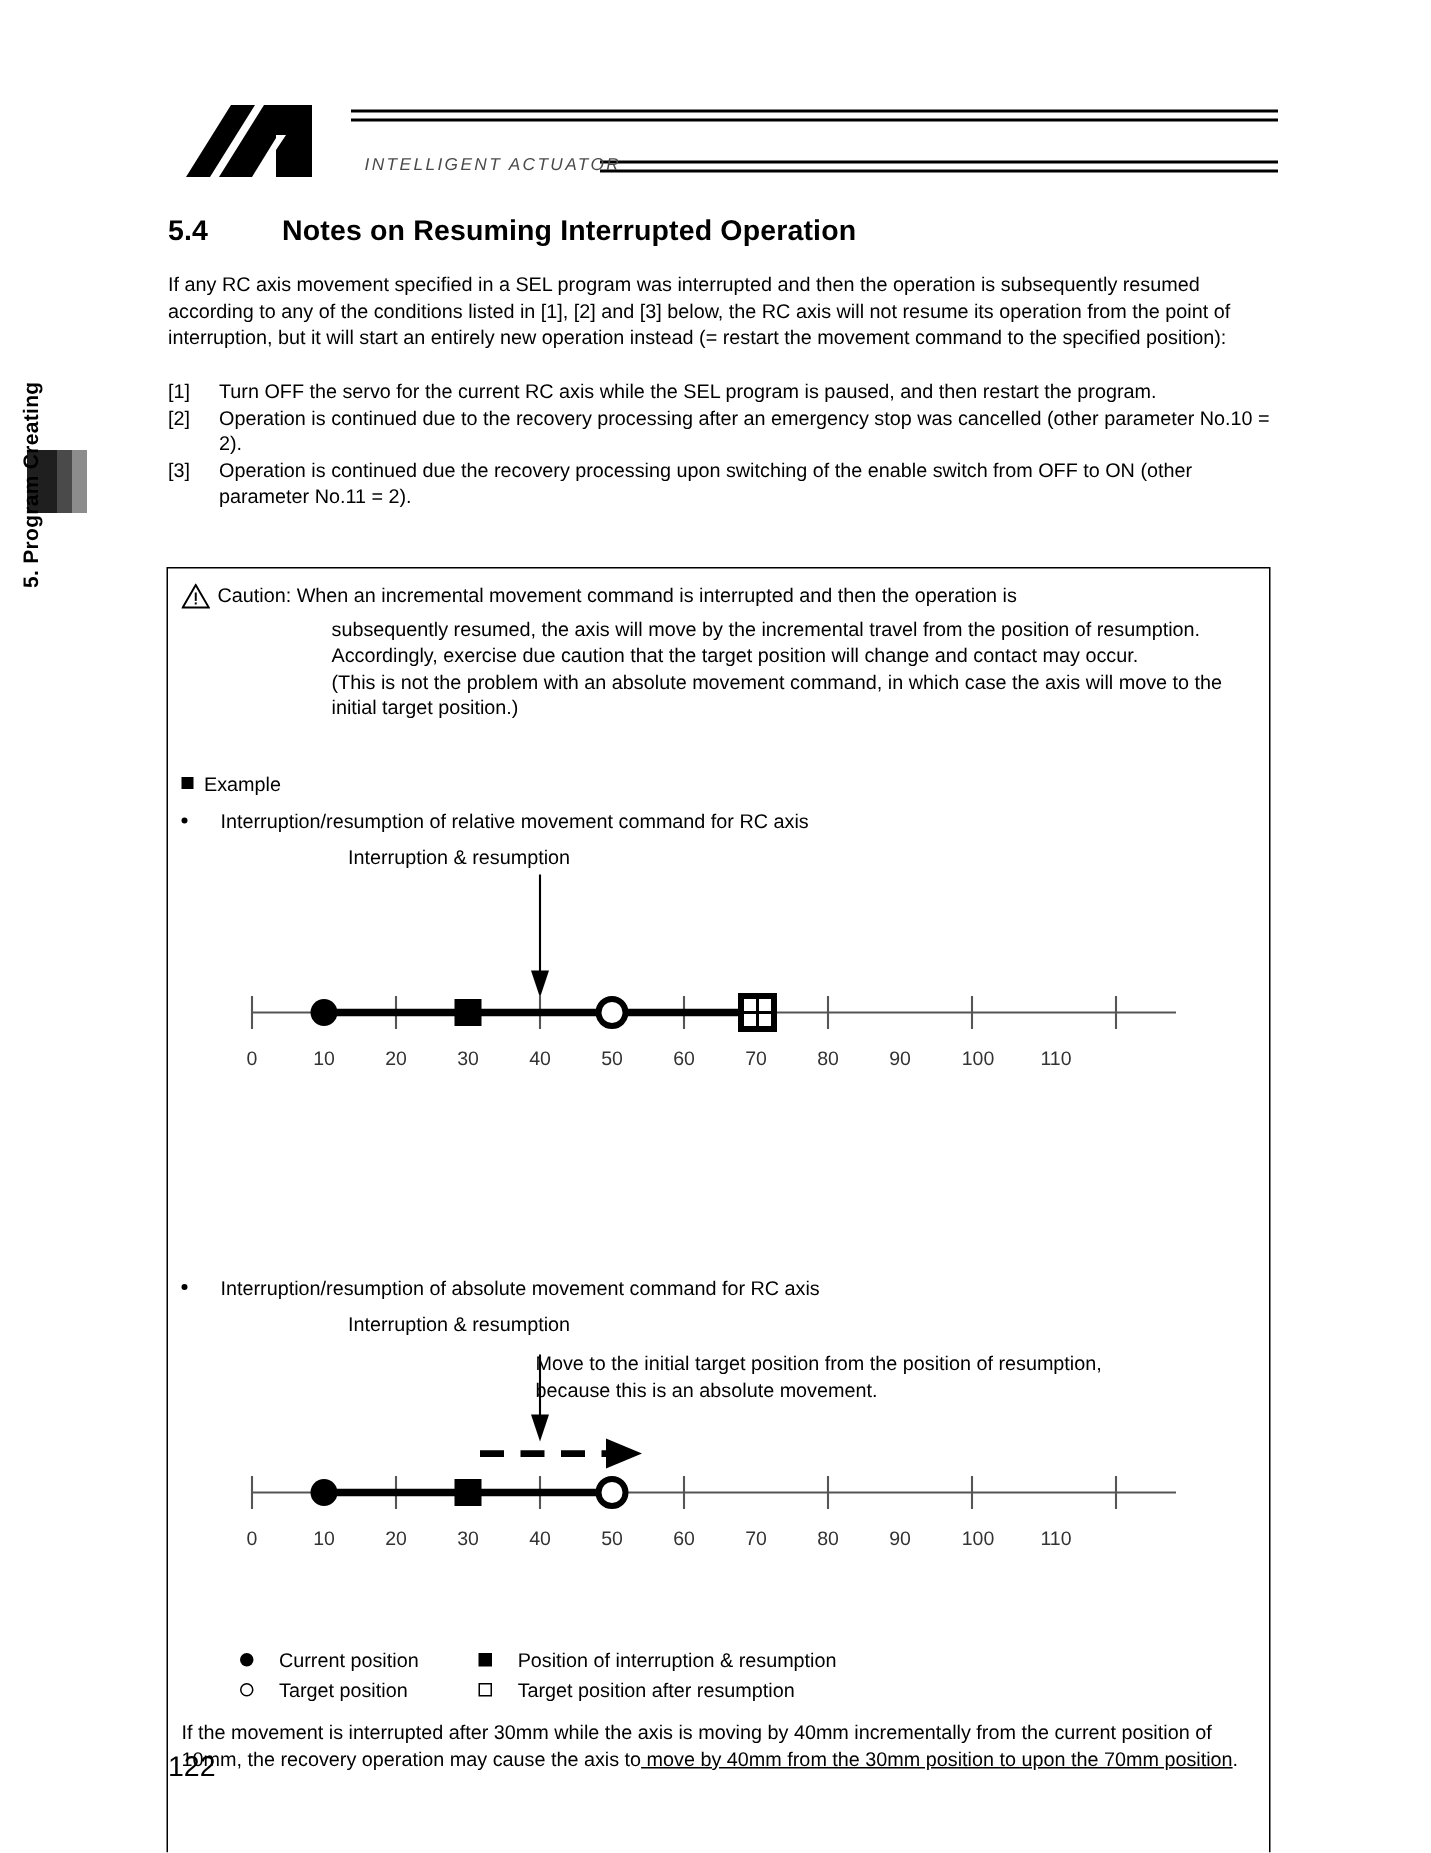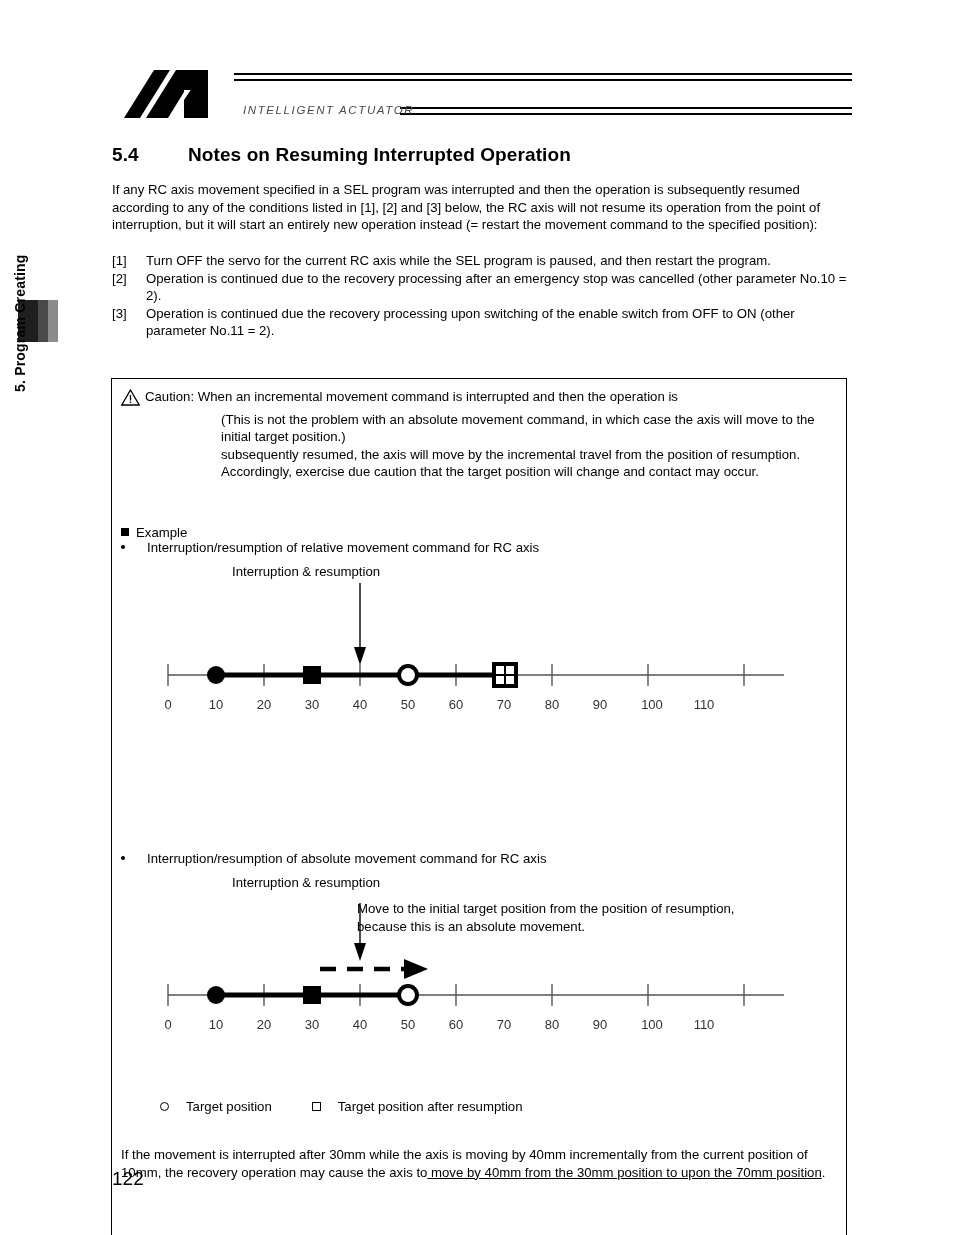--- a/index.html
+++ b/index.html
@@ -145,21 +145,20 @@
   .caution-row { display: flex; }
   .tri-icon { flex: 0 0 auto; width: 24px; padding-top: 1px; }
   .caution-text { flex: 1 1 auto; }
   .caution-hang { padding-left: 100px; }
 
   .ex-head {
     position: absolute;
     left: 9px;
     top: 136px;
     font-size: 13.2px;
-    margin-top: 10px;
   }
   .ex-head .sq {
     display: inline-block;
     width: 8px; height: 8px;
     background: #000;
     margin-right: 7px;
     vertical-align: 1px;
   }
 
   .bullet-line {
@@ -293,22 +292,22 @@
             <polygon points="9.5,1 18.2,16 0.8,16" fill="none" stroke="#000" stroke-width="1.3"></polygon>
             <rect x="8.85" y="6" width="1.3" height="5.6" fill="#000"></rect>
             <rect x="8.85" y="12.6" width="1.3" height="1.4" fill="#000"></rect>
           </svg>
         </div>
         <div class="caution-text">
           <span>Caution:</span>
           <span>When an incremental movement command is interrupted and then the operation is</span>
         </div>
       </div>
+      <div class="caution-hang">subsequently resumed, the axis will move by the incremental travel from the position of resumption. Accordingly, exercise due caution that the target position will change and contact may occur.</div>
       <div class="caution-hang">(This is not the problem with an absolute movement command, in which case the axis will move to the initial target position.)</div>
-      <div class="caution-hang">subsequently resumed, the axis will move by the incremental travel from the position of resumption. Accordingly, exercise due caution that the target position will change and contact may occur.</div>
     </div>
 
     <div class="ex-head">
       <span class="sq"></span><span>Example</span>
     </div>
 
     <div class="bullet-line bl-1">
       <span class="dot"></span><span>Interruption/resumption of relative movement command for RC axis</span>
     </div>
     <div class="diagram-cap cap-1">Interruption &amp; resumption</div>
@@ -350,20 +349,26 @@
         <text class="ax-lab" x="400" y="18" text-anchor="middle">80</text>
         <text class="ax-lab" x="448" y="18" text-anchor="middle">90</text>
         <text class="ax-lab" x="500" y="18" text-anchor="middle">100</text>
         <text class="ax-lab" x="552" y="18" text-anchor="middle">110</text>
       </svg>
     </div>
 
     <div class="legend lg-1">
       <table>
         <tbody>
+              <tr>
+          <td class="mk"><span class="mk-fc"></span></td>
+          <td class="lbl">Current position</td>
+          <td class="mk2"><span class="mk-fs"></span></td>
+          <td class="lbl">Position of interruption &amp; resumption</td>
+        </tr>
         <tr>
           <td class="mk"><span class="mk-oc"></span></td>
           <td class="lbl">Target position</td>
           <td class="mk2"><span class="mk-os"></span></td>
           <td class="lbl">Target position after resumption</td>
         </tr>
       </tbody>
           </table>
     </div>
 

